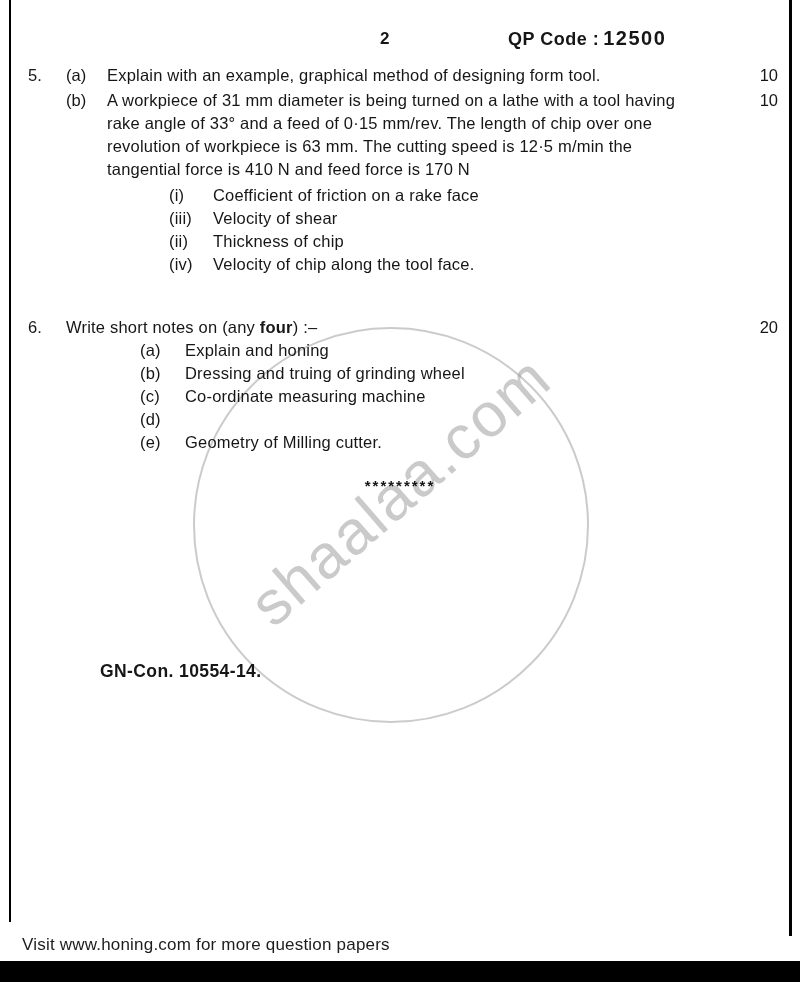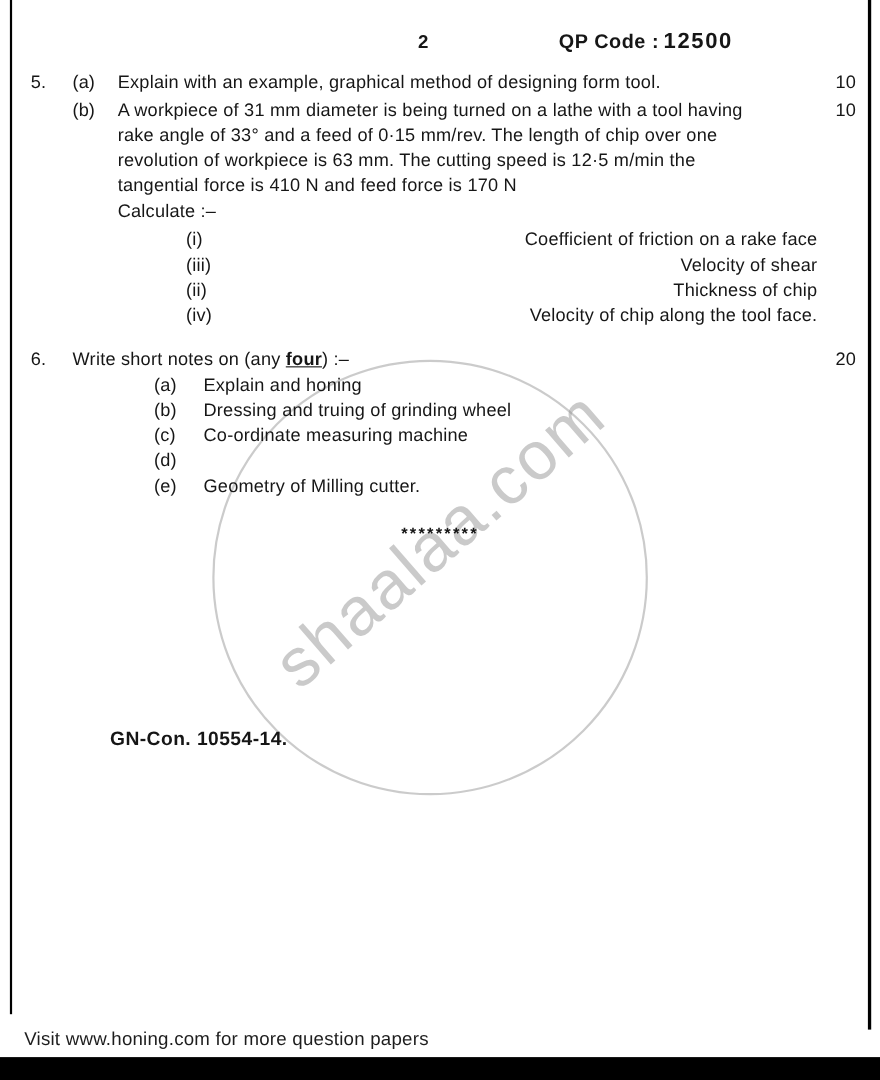--- a/index.html
+++ b/index.html
@@ -49,28 +49,28 @@
   .qnum  { width:38px; flex:none; }
   .plabel{ width:41px; flex:none; }
   .qtext { width:636px; flex:none; letter-spacing:0.2px; }
   .marks { width:35px; flex:none; text-align:right; }
 
   .row-b { margin-top:2px; }
 
   .subrows { margin-top:3px; }
   .subrow  { display:flex; }
   .sublabel{ margin-left:62px; width:44px; flex:none; }
-  .subtext { flex:1;text-align:right; }
+  .subtext { flex:1; }
 
   .q6 .qtext6 { width:677px; flex:none; letter-spacing:0.2px; }
   .q6 .items { margin-top:0px; }
   .q6 .item  { display:flex; }
   .q6 .item-label { margin-left:74px; width:45px; flex:none; }
 
-  b.inline { font-weight:bold;text-decoration:underline; }
+  b.inline { font-weight:bold; }
 
   .stars {
     position:absolute; top:477px; left:320px; width:160px;
     text-align:center; font-size:15px; letter-spacing:2px; font-weight:bold;
   }
 
   .exam-code {
     position:absolute; top:661px; left:100px;
     font-size:17.5px; font-weight:bold; letter-spacing:0.4px;
   }
@@ -102,21 +102,20 @@
     </div>
 
     <div class="row row-b">
       <span class="qnum"></span>
       <span class="plabel">(b)</span>
       <span class="qtext">
         <div>A workpiece of 31 mm diameter is being turned on a lathe with a tool having</div>
         <div>rake angle of 33° and a feed of 0·15 mm/rev. The length of chip over one</div>
         <div>revolution of workpiece is 63 mm. The cutting speed is 12·5 m/min the</div>
         <div>tangential force is 410 N and feed force is 170 N</div>
-        <div>Calculate :–</div>
 
         <div class="subrows">
           <div class="subrow">
             <span class="sublabel">(i)</span>
             <span class="subtext">Coefficient of friction on a rake face</span>
           </div>
           <div class="subrow">
             <span class="sublabel">(iii)</span>
             <span class="subtext">Velocity of shear</span>
           </div>

